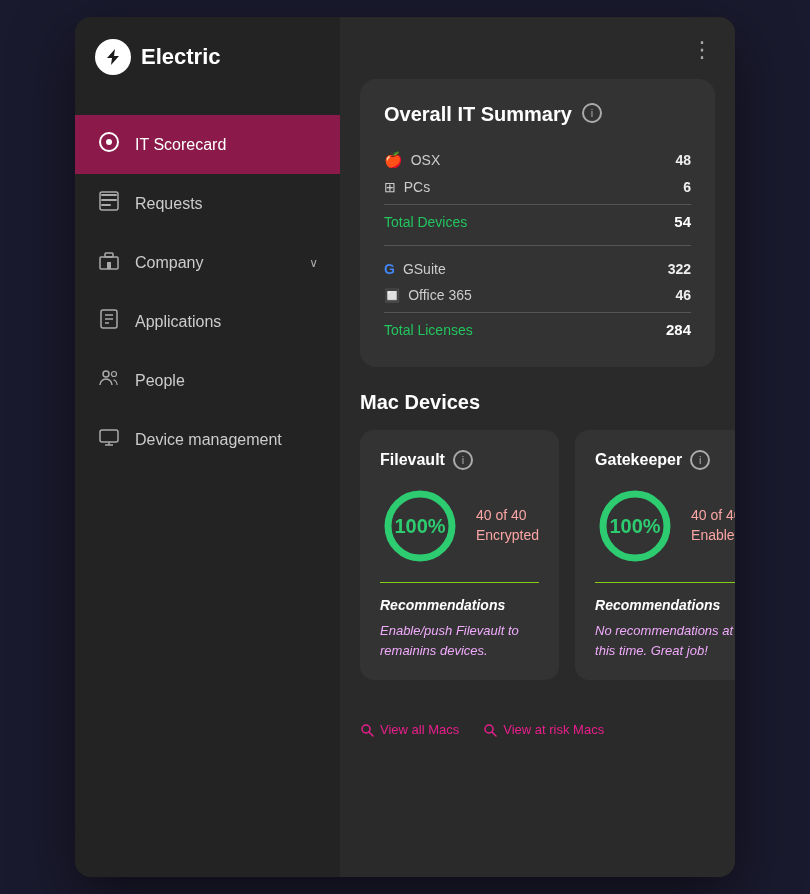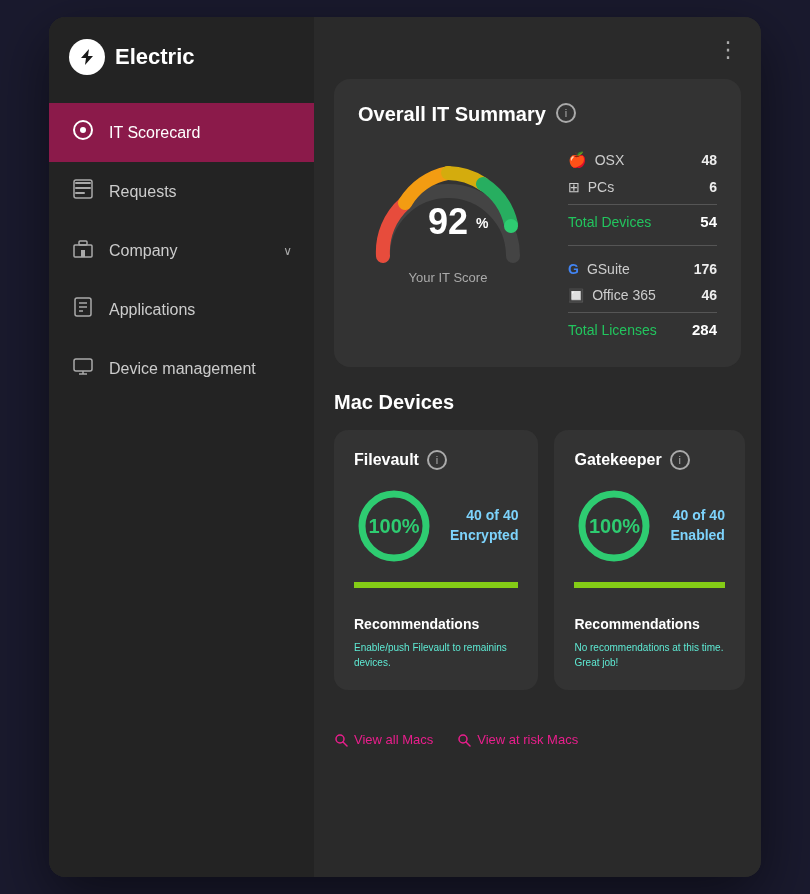--- a/index.html
+++ b/index.html
@@ -8,21 +8,21 @@
       font-family: -apple-system, BlinkMacSystemFont, 'Segoe UI', sans-serif;
       width: 810px;
       height: 894px;
       display: flex;
       align-items: center;
       justify-content: center;
       overflow: hidden;
     }
 
     .app-container {
-      width: 712px;
+      width: 660px;
       height: 860px;
       background: #2a2a2a;
       border-radius: 16px;
       display: flex;
       position: relative;
       box-shadow: 0 20px 60px rgba(0,0,0,0.5);
       overflow: hidden;
     }
 
     
@@ -78,20 +78,21 @@
       font-size: 16px;
       font-weight: 500;
       border-radius: 0;
       transition: background 0.2s;
     }
 
     .nav-item.active {
       background: #8b1a4a;
       color: white;
       border-radius: 0;
+      margin-top: 12px;
     }
 
     .nav-icon {
       font-size: 20px;
       color: #aaa;
       width: 24px;
       text-align: center;
     }
 
     .nav-item.active .nav-icon {
@@ -301,41 +302,41 @@
       top: 50%;
       left: 50%;
       transform: translate(-50%, -50%);
       font-size: 20px;
       font-weight: 700;
       color: #2ecc71;
     }
 
     .device-stat-text {
       font-size: 14px;
-      font-weight: 700;
-      color: #7dd3fc;
+      font-weight: 400;
+      color: #fca5a5;
       line-height: 1.4;
-      text-align: right;
     }
 
     .recommendations-section {
-      border-top: 6px solid #84cc16;
-      padding-top: 28px;
+      border-top: 1px solid #84cc16;
+      padding-top: 14px;
+      font-style: italic;
     }
 
     .rec-title {
       font-size: 14px;
       font-weight: 700;
       color: white;
       margin-bottom: 8px;
     }
 
     .rec-text {
-      font-size: 10px;
-      color: #5eead4;
+      font-size: 13px;
+      color: #f0abfc;
       line-height: 1.5;
     }
 
     
     .footer-links {
       display: flex;
       gap: 24px;
       margin-top: 18px;
     }
 
@@ -406,20 +407,31 @@
           <svg width="22" height="22" viewBox="0 0 22 22" fill="none">
             <rect x="3" y="2" width="16" height="18" rx="2" stroke="#aaa" stroke-width="1.5" fill="none"></rect>
             <line x1="7" y1="7" x2="15" y2="7" stroke="#aaa" stroke-width="1.5"></line>
             <line x1="7" y1="11" x2="15" y2="11" stroke="#aaa" stroke-width="1.5"></line>
             <line x1="7" y1="15" x2="11" y2="15" stroke="#aaa" stroke-width="1.5"></line>
           </svg>
         </span>
         <span class="nav-label">Applications</span>
       </div>
 
+      <div class="nav-item">
+        <span class="nav-icon">
+          <svg width="22" height="22" viewBox="0 0 22 22" fill="none">
+            <circle cx="8" cy="7" r="3" stroke="#aaa" stroke-width="1.5" fill="none"></circle>
+            <path d="M2 18c0-3.3 2.7-6 6-6s6 2.7 6 6" stroke="#aaa" stroke-width="1.5" fill="none"></path>
+            <circle cx="16" cy="7" r="2.5" stroke="#aaa" stroke-width="1.2" fill="none"></circle>
+            <path d="M19 18c0-2.5-1.5-4.5-3.5-5.2" stroke="#aaa" stroke-width="1.2" fill="none"></path>
+          </svg>
+        </span>
+        <span class="nav-label">People</span>
+      </div>
 
       <div class="nav-item">
         <span class="nav-icon">
           <svg width="22" height="22" viewBox="0 0 22 22" fill="none">
             <rect x="2" y="4" width="18" height="12" rx="2" stroke="#aaa" stroke-width="1.5" fill="none"></rect>
             <line x1="7" y1="19" x2="15" y2="19" stroke="#aaa" stroke-width="1.5"></line>
             <line x1="11" y1="16" x2="11" y2="19" stroke="#aaa" stroke-width="1.5"></line>
           </svg>
         </span>
         <span class="nav-label">Device management</span>
@@ -433,40 +445,20 @@
     </div>
 
     <div class="it-summary-card">
       <div class="card-header-row">
         <span class="card-title">Overall IT Summary</span>
         <div class="info-icon">i</div>
       </div>
 
       <div class="it-summary-content">
 
-        <div class="gauge-container">
-          <svg class="gauge-svg" viewBox="0 0 170 120">
-
-            <path d="M 20 110 A 65 65 0 0 1 150 110" fill="none" stroke="#444" stroke-width="14" stroke-linecap="round"></path>
-
-            <path d="M 20 110 A 65 65 0 0 1 42 57" fill="none" stroke="#e74c3c" stroke-width="14" stroke-linecap="round"></path>
-
-            <path d="M 42 57 A 65 65 0 0 1 85 27" fill="none" stroke="#f39c12" stroke-width="14" stroke-linecap="round"></path>
-
-            <path d="M 85 27 A 65 65 0 0 1 120 38" fill="none" stroke="#d4ac0d" stroke-width="14" stroke-linecap="round"></path>
-
-            <path d="M 120 38 A 65 65 0 0 1 148 78" fill="none" stroke="#27ae60" stroke-width="14" stroke-linecap="round"></path>
-
-            <circle cx="148" cy="80" r="7" fill="#2ecc71"></circle>
-
-            <text x="85" y="88" text-anchor="middle" font-size="36" font-weight="800" fill="white">92</text>
-            <text x="113" y="82" font-size="14" font-weight="600" fill="white">%</text>
-          </svg>
-          <div class="gauge-label">Your IT Score</div>
-        </div>
 
         <div class="env-stats">
 
           <div class="stat-row">
             <span class="stat-label">
               <span style="font-size:15px;">🍎</span>
               OSX
             </span>
             <span class="stat-value">48</span>
           </div>
@@ -484,21 +476,21 @@
             <span class="stat-value">54</span>
           </div>
 
           <div class="env-divider"></div>
 
           <div class="stat-row">
             <span class="stat-label">
               <span style="font-size:14px; color:#4285f4; font-weight:800;">G</span>
               GSuite
             </span>
-            <span class="stat-value">176</span>
+            <span class="stat-value">322</span>
           </div>
 
           <div class="stat-row">
             <span class="stat-label">
               <span style="font-size:13px;">🔲</span>
               Office 365
             </span>
             <span class="stat-value">46</span>
           </div>
 

